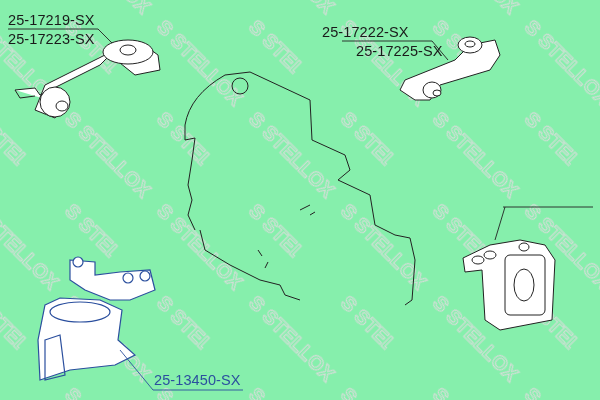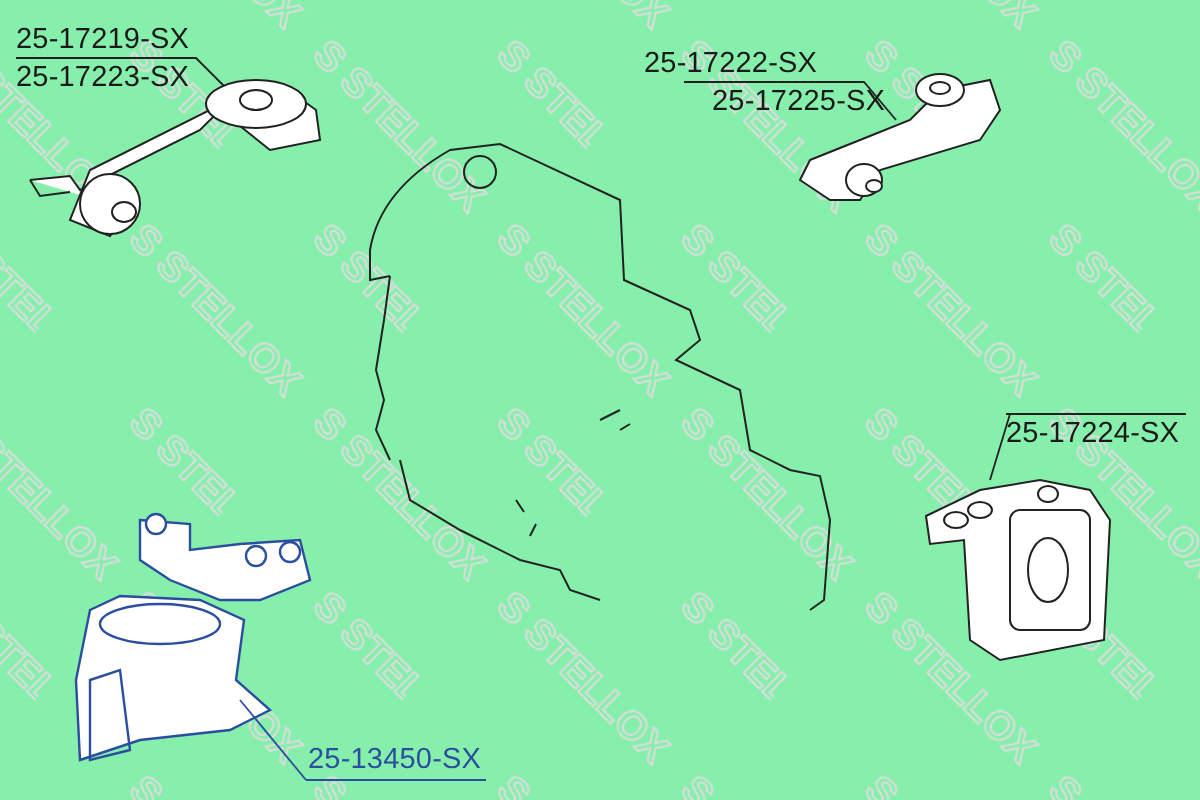--- a/index.html
+++ b/index.html
@@ -80,16 +80,15 @@
       <path d="M153 390 L120 350" stroke="#2b4f9e"></path>
     </g>
   </svg>
 
   <div class="lbl" style="left:8px;top:12px;">25-17219-SX</div>
   <div class="lbl" style="left:8px;top:31px;">25-17223-SX</div>
 
   <div class="lbl" style="left:322px;top:24px;">25-17222-SX</div>
   <div class="lbl" style="left:342px;top:43px;margin-left:14px;">25-17225-SX</div>
 
-  <div class="lbl" style="left:503px;top:209px;">25-17224-SX</div>
 
   <div class="lbl blue" style="left:154px;top:372px;">25-13450-SX</div>
 </div>
 
 </body></html>

